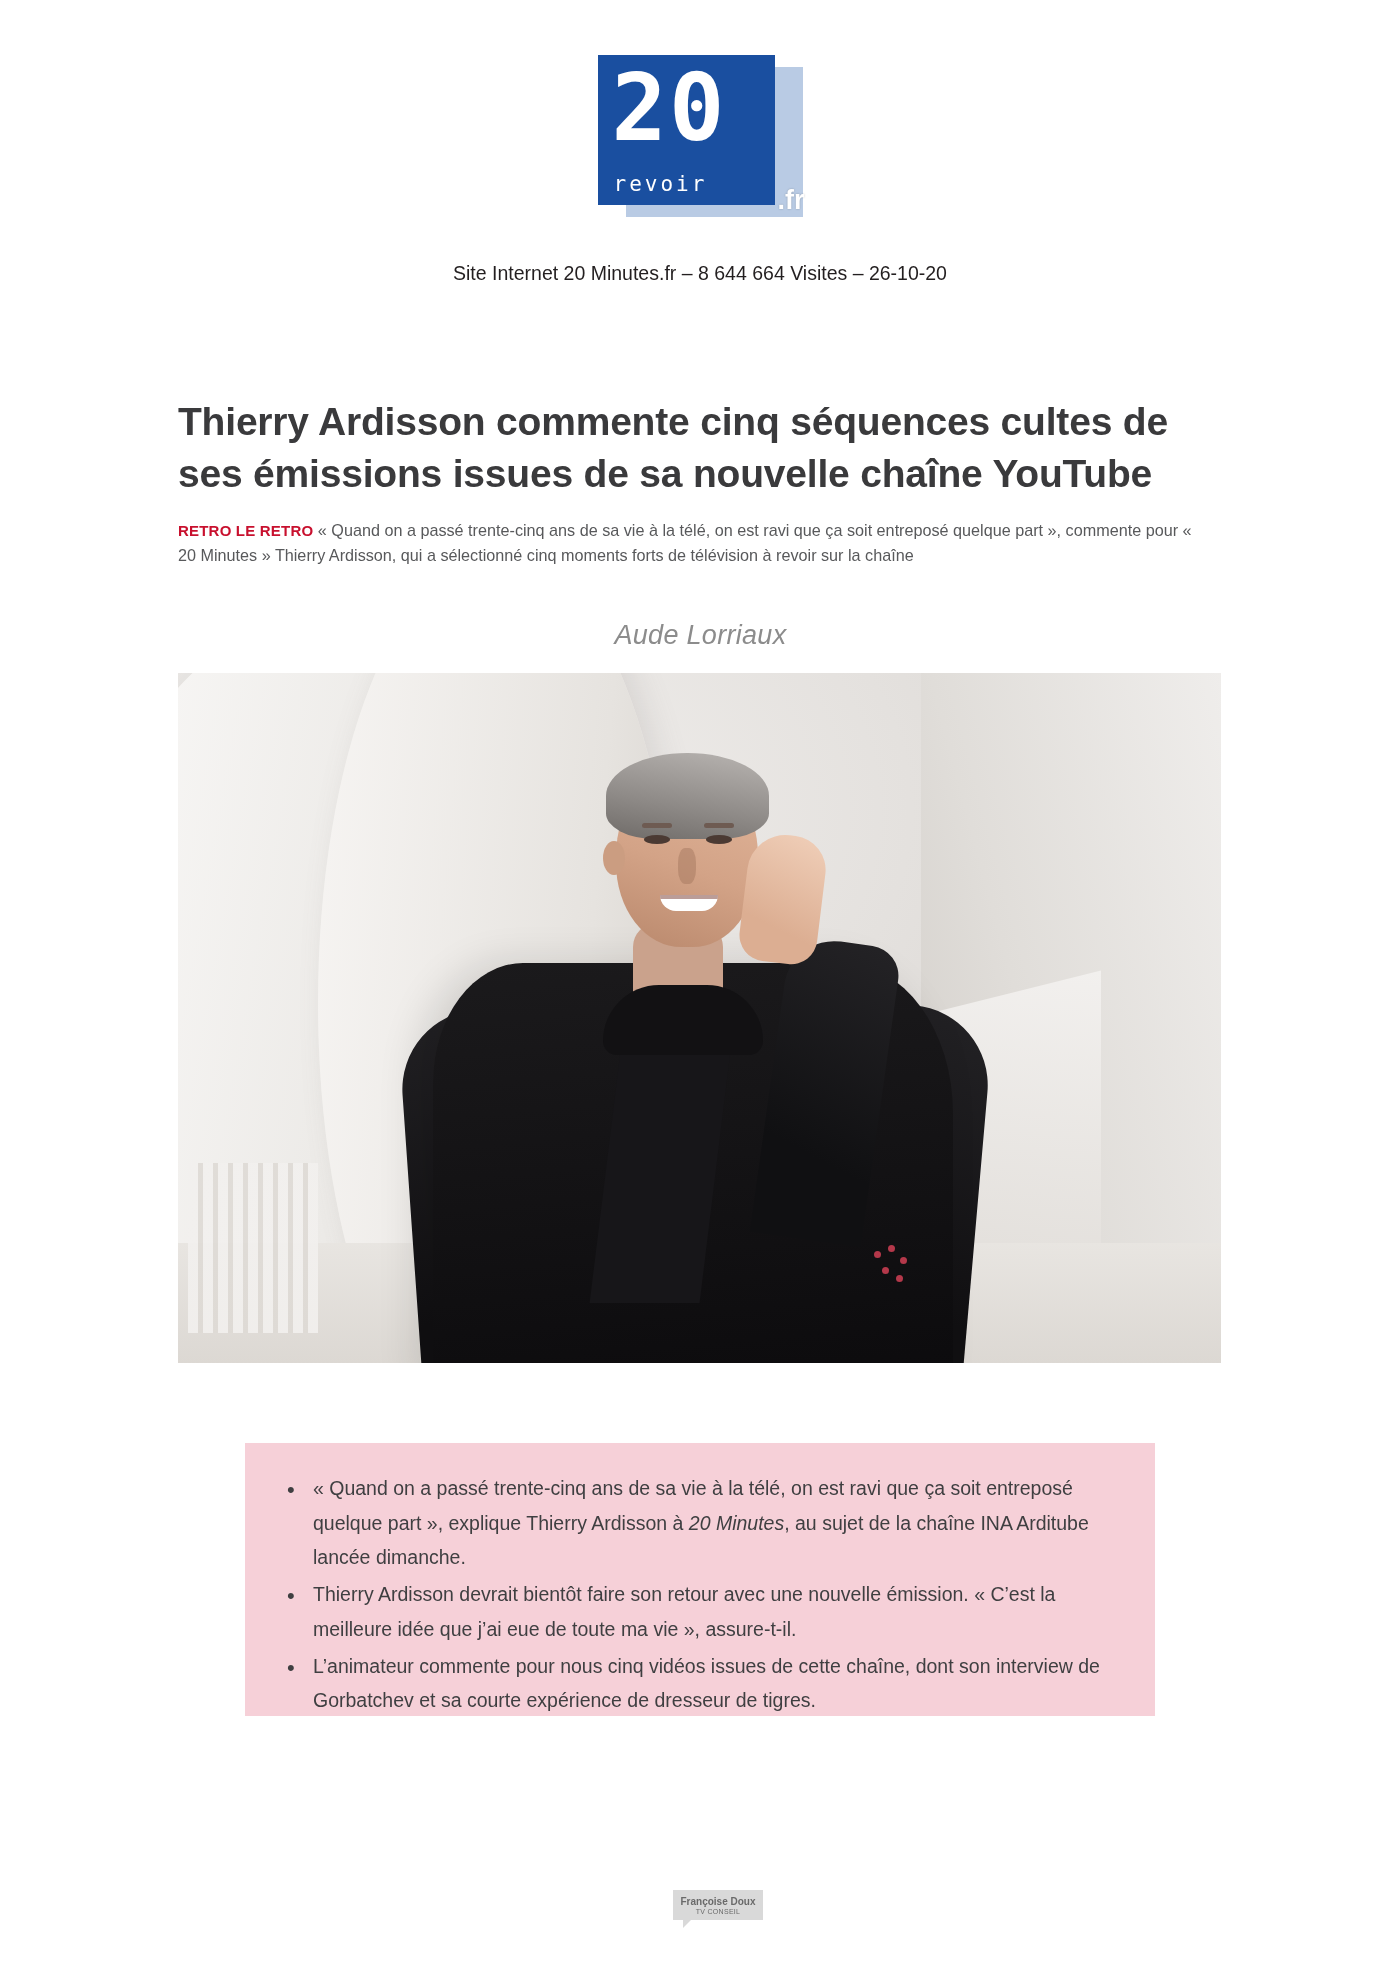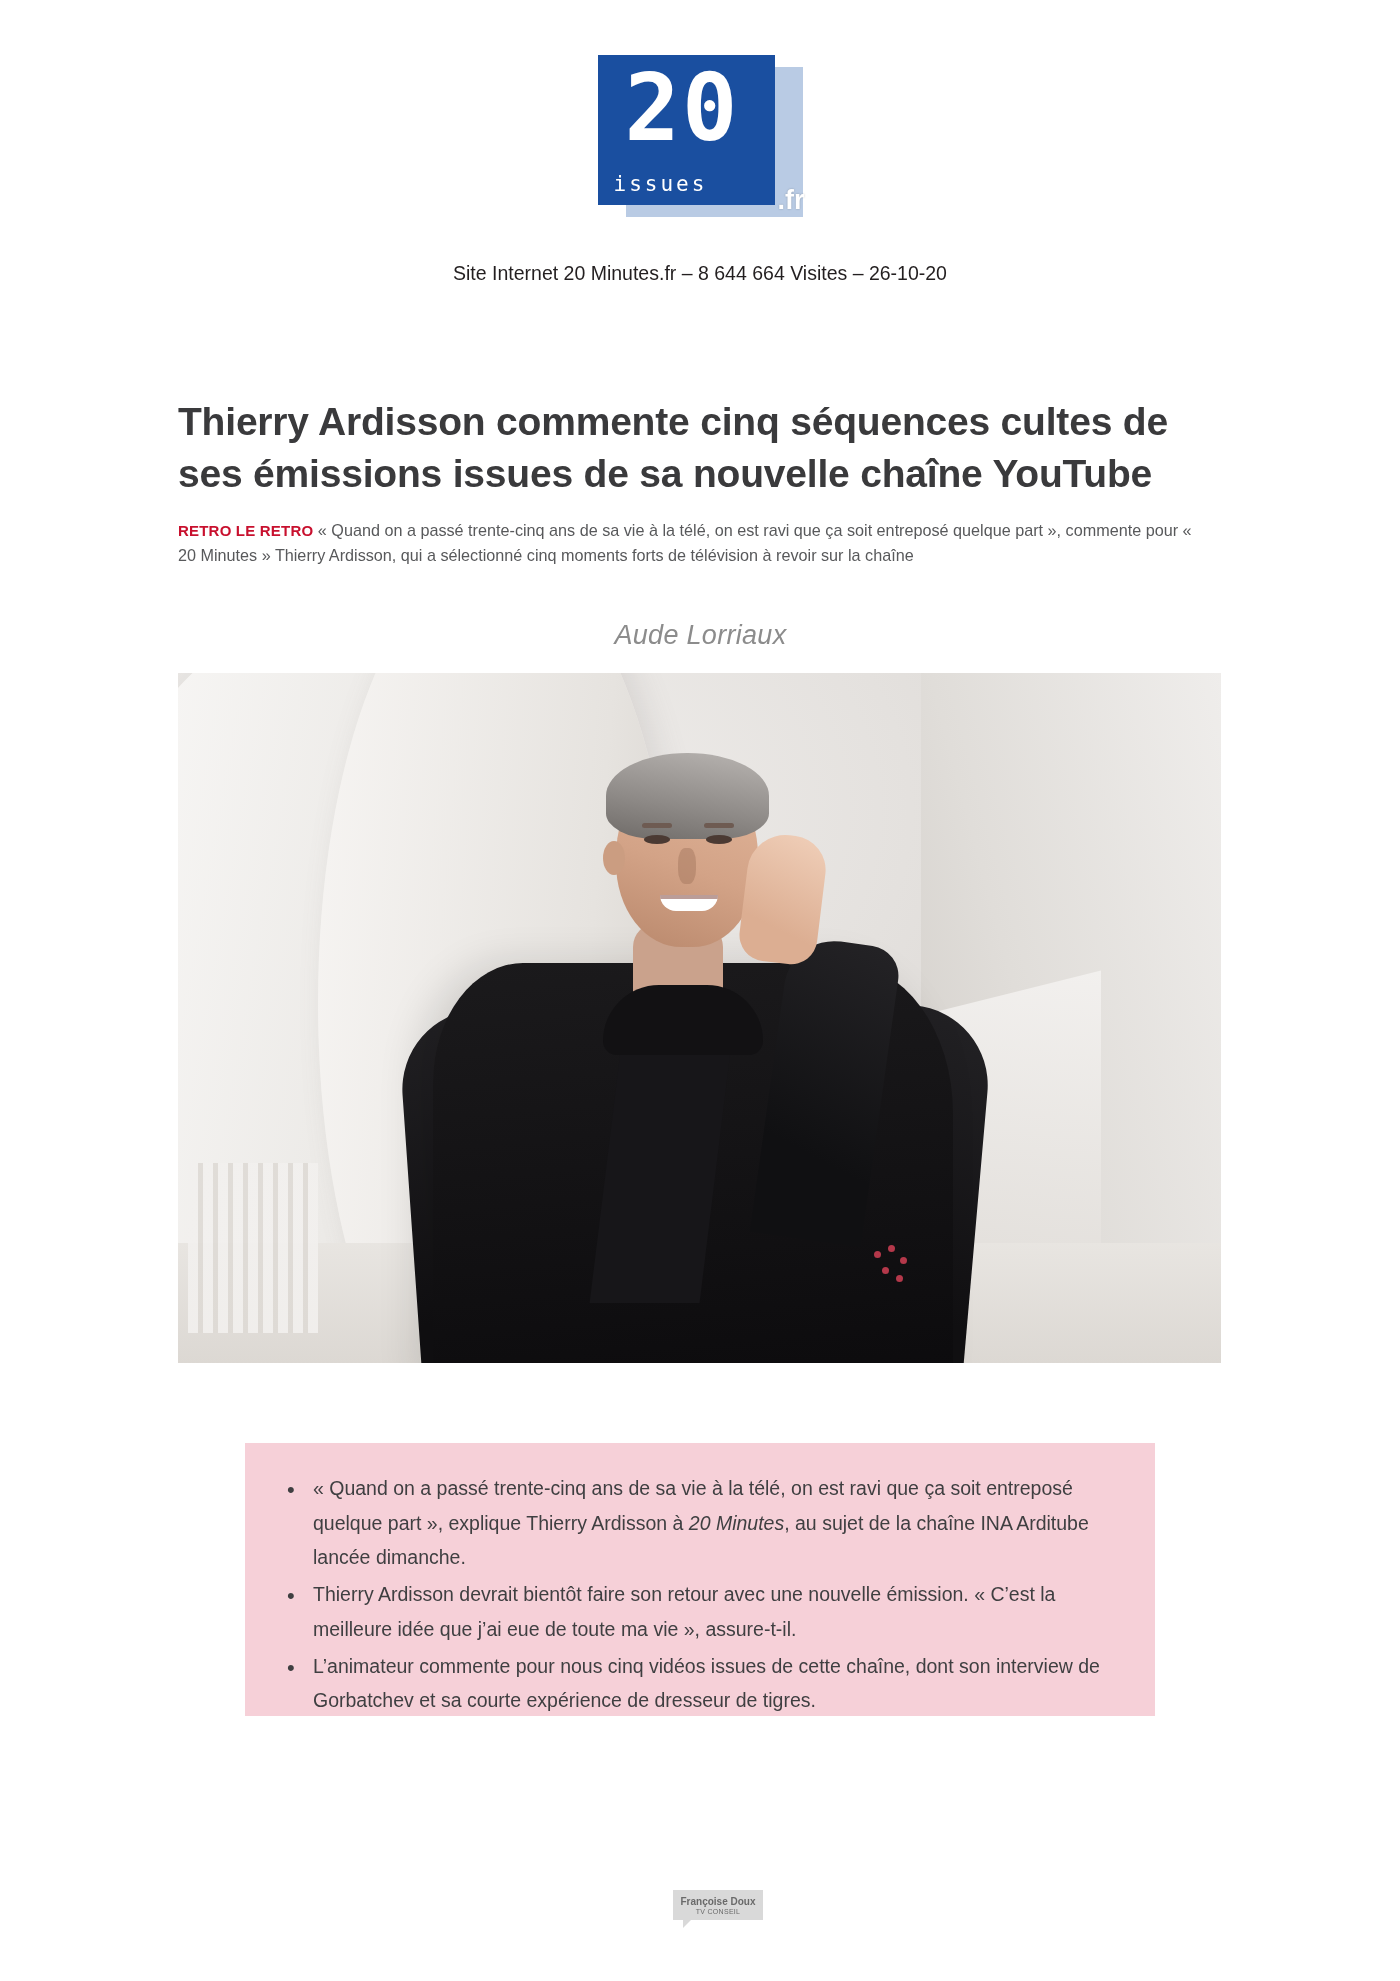--- a/index.html
+++ b/index.html
@@ -49,21 +49,20 @@
   .logo-20 {
     position: absolute;
     left: 14px;
     top: 8px;
     font-family: "DejaVu Sans Mono", monospace;
     font-weight: bold;
     font-size: 92px;
     letter-spacing: 2px;
     color: #ffffff;
     line-height: 1;
-    margin-left: 13px;
   }
   .logo-minutes {
     position: absolute;
     left: 16px;
     bottom: 9px;
     font-family: "DejaVu Sans Mono", monospace;
     font-size: 21px;
     letter-spacing: 3px;
     color: #ffffff;
   }
@@ -418,21 +417,21 @@
   }
 </style>
 </head>
 <body>
 
 <div class="logo-wrap">
   <div class="logo">
     <div class="logo-shadow"></div>
     <div class="logo-box">
       <div class="logo-20">20</div>
-      <div class="logo-minutes">issues</div>
+      <div class="logo-minutes">revoir</div>
     </div>
     <div class="logo-fr">.fr</div>
   </div>
 </div>
 
 <div class="source-line">Site Internet 20 Minutes.fr – 8 644 664 Visites – 26-10-20</div>
 
 <div class="article">
 
   <h1 class="headline">Thierry Ardisson commente cinq séquences cultes de ses émissions issues de sa nouvelle chaîne YouTube</h1>

